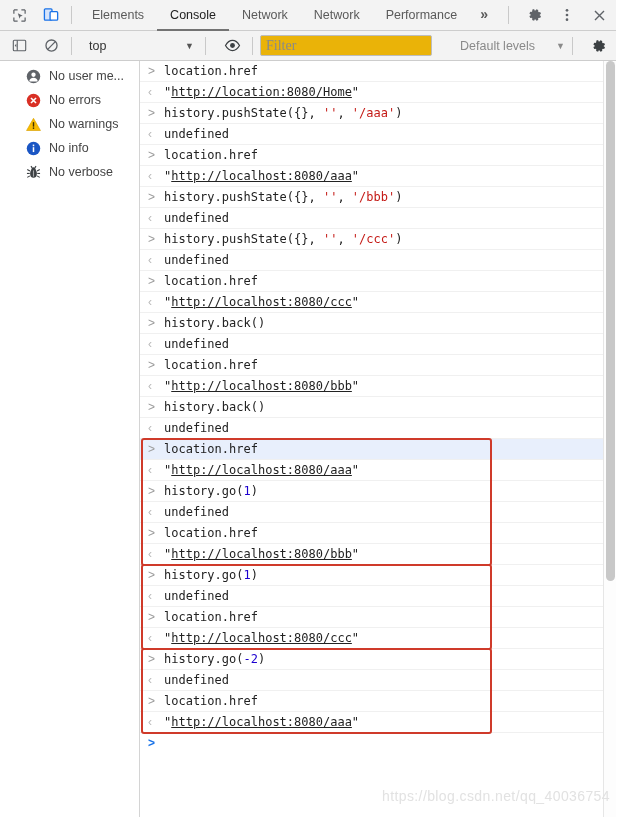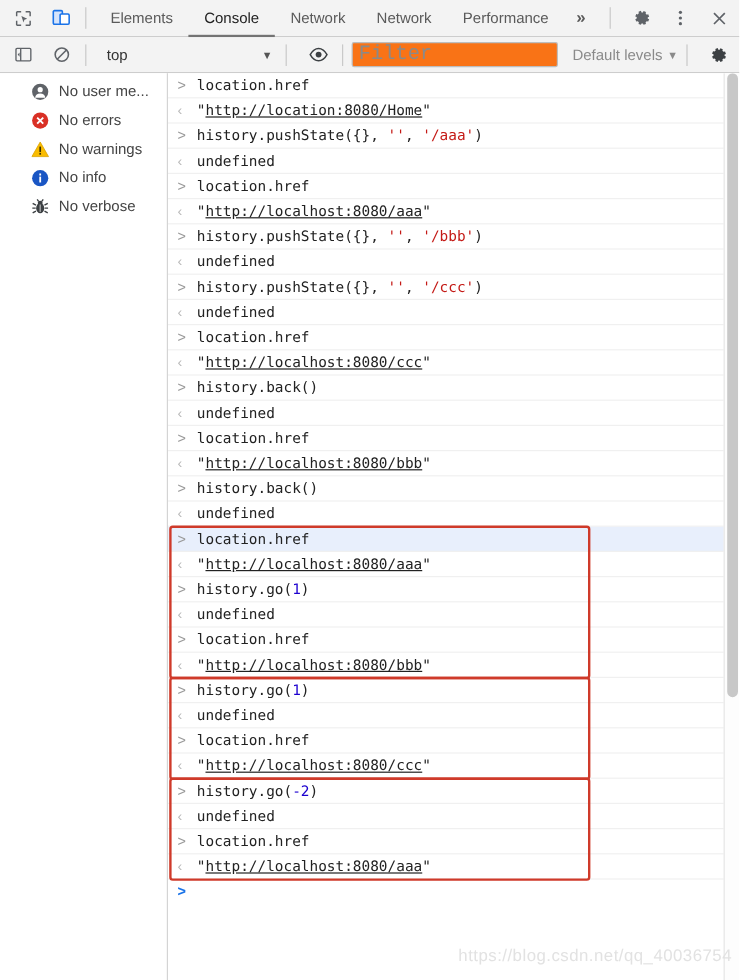--- a/index.html
+++ b/index.html
@@ -56,31 +56,31 @@
     display:flex;align-items:center;
     width:165px;height:21px;
     margin-left:2px;
     font-size:12.5px;color:#333;
     padding:0 4px 0 8px;
     box-sizing:border-box;
   }
   .ctx-select .caret{margin-left:auto;font-size:9px;color:#555;}
   .filter-input{
     width:172px;height:21px;
-    border:1px solid #bdbdbd;background:#f97316;
+    border:1px solid #bdbdbd;background:#eab308;
     border-radius:2px;
-    font-family:Liberation Mono, monospace;
-    font-size:17px;color:#333;
+    font-family:Liberation Serif, serif;
+    font-size:14px;color:#333;
     padding:0 5px;box-sizing:border-box;
     outline:none;
   }
   .filter-input::placeholder{color:#8a8a8a;}
   .levels{
-    margin-left:12px;font-size:12.5px;color:#8a8a8a;
-    display:flex;align-items:center;gap:4px;white-space:nowrap;
+    margin-left:28px;font-size:12.5px;color:#8a8a8a;
+    display:flex;align-items:center;gap:21px;white-space:nowrap;
   }
   .levels .caret{font-size:9px;}
 
   
   .main{flex:1;display:flex;min-height:0;position:relative;}
 
   
   .sidebar{
     width:140px;min-width:140px;
     background:#fff;

